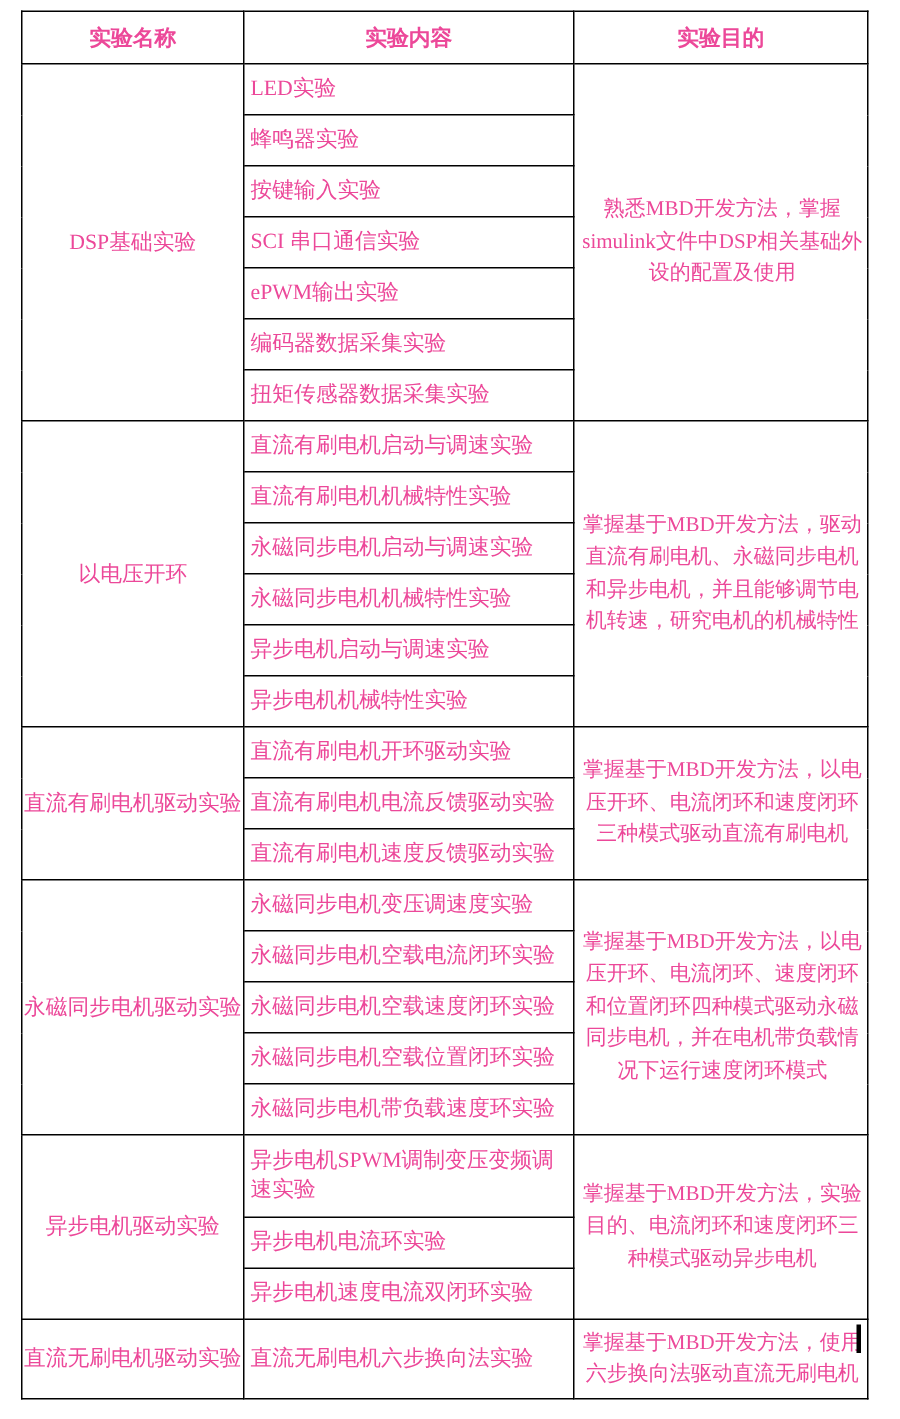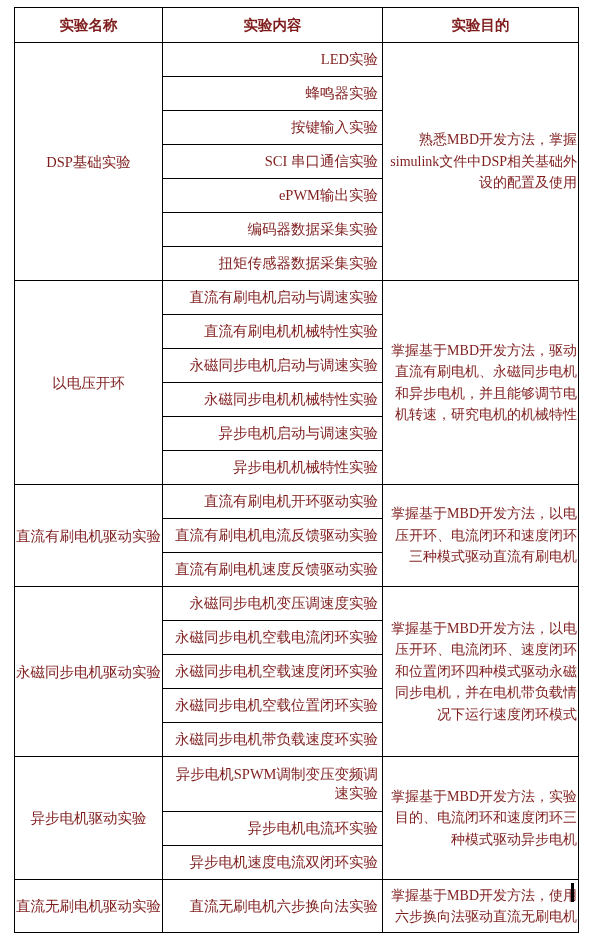--- a/index.html
+++ b/index.html
@@ -6,21 +6,21 @@
     margin: 0;
     padding: 0;
     background: #ffffff;
   }
   .page {
     position: relative;
     width: 600px;
     height: 946px;
     background: #ffffff;
     font-family: "Liberation Serif", "DejaVu Serif", serif;
-    color: #7f1d1d;
+    color: #ec4899;
     overflow: hidden;
   }
   table.doc-table {
     position: absolute;
     left: 14px;
     top: 7px;
     width: 564px;
     border-collapse: collapse;
     table-layout: fixed;
   }
@@ -42,26 +42,26 @@
   .doc-table th {
     font-weight: bold;
     text-align: center;
   }
   td.name-cell {
     text-align: center;
     padding: 0 1px;
     line-height: 18px;
   }
   td.item-cell {
-    text-align: right;
+    text-align: left;
     padding: 2px 4px;
     line-height: 19px;
   }
   td.purpose-cell {
-    text-align: right;
+    text-align: center;
     padding: 2px 1px 2px 3px;
     font-size: 14px;
     line-height: 21.5px;
   }
   .text-caret {
     position: absolute;
     left: 571px;
     top: 883px;
     width: 3px;
     height: 19px;

